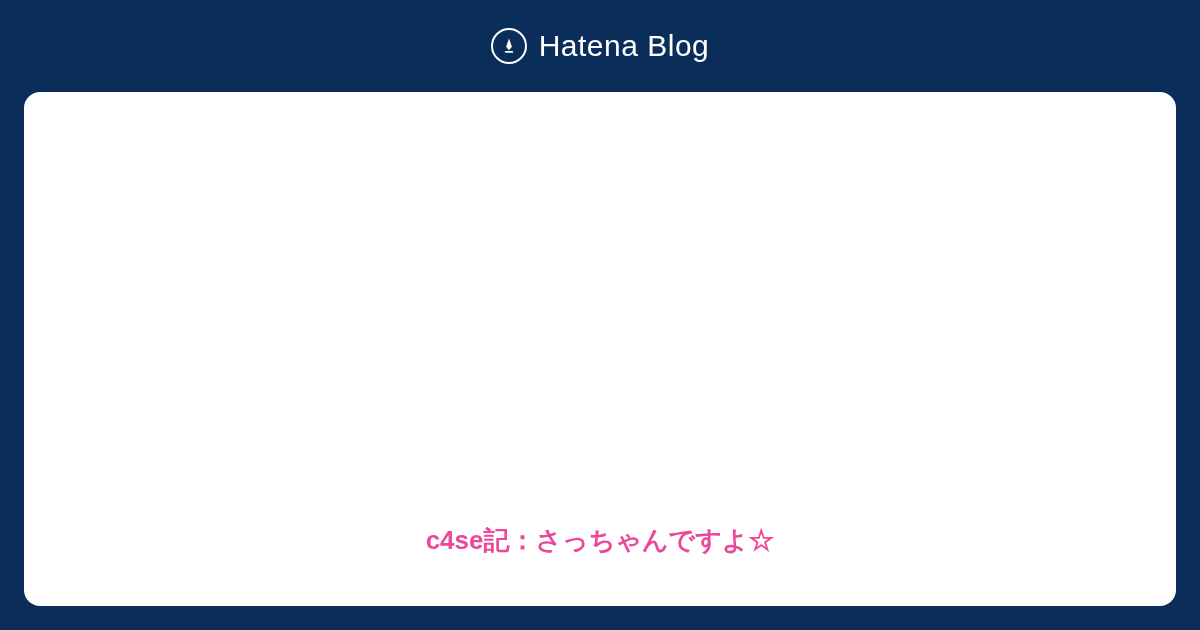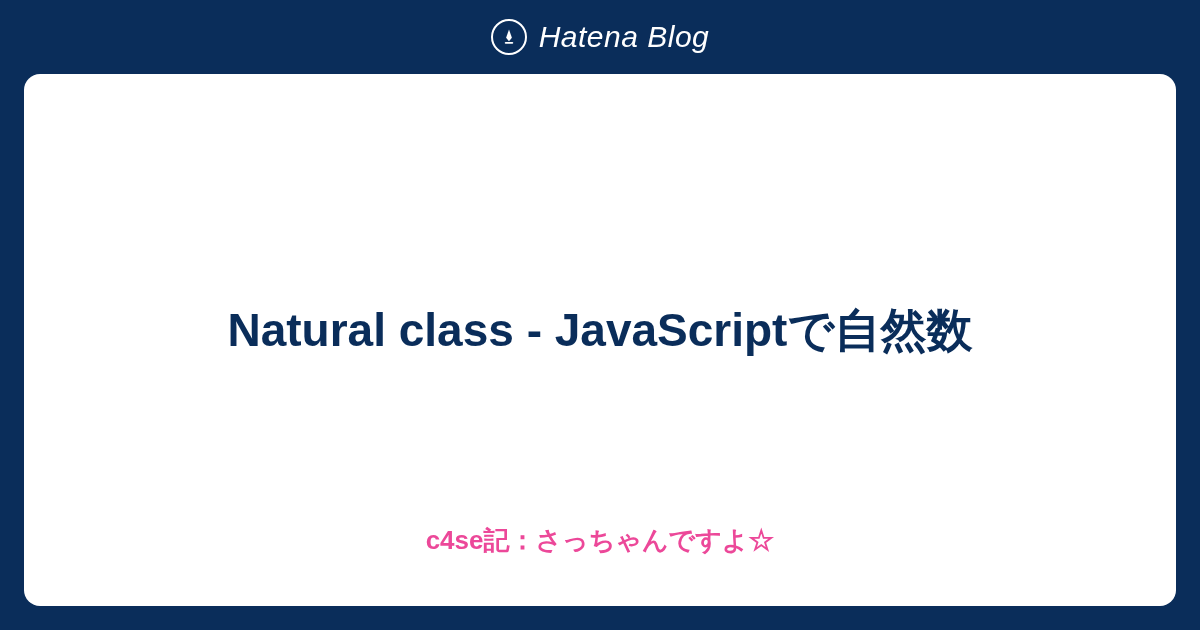--- a/index.html
+++ b/index.html
@@ -6,26 +6,25 @@
     body {
       width: 1200px;
       height: 630px;
       background: #0a2d5a;
       font-family: -apple-system, BlinkMacSystemFont, "Segoe UI", "Hiragino Sans", "Hiragino Kaku Gothic ProN", Meiryo, sans-serif;
       display: flex;
       flex-direction: column;
       overflow: hidden;
     }
     .header {
-      height: 74px;
+      height: 92px;
       display: flex;
       align-items: center;
       justify-content: center;
       gap: 12px;
-      font-style: italic;
     }
     .logo-icon {
       width: 36px;
       height: 36px;
       border: 2.5px solid #fff;
       border-radius: 50%;
       display: flex;
       align-items: center;
       justify-content: center;
       color: #fff;
@@ -73,15 +72,14 @@
   <span class="logo-icon">
     <svg viewBox="0 0 24 24" width="20" height="20" fill="none" stroke="currentColor" stroke-width="2.2" stroke-linecap="round" stroke-linejoin="round">
       <path d="M12 3 L8.5 13 L12 17 L15.5 13 Z" fill="currentColor" stroke="none"></path>
       <path d="M8 19 L16 19"></path>
     </svg>
   </span>
   <span class="logo-text">Hatena Blog</span>
 </div>
 
 <div class="card">
-  <h1 class="title">Natural class - JavaScriptで自然数</h1>
   <div class="subtitle">c4se記：さっちゃんですよ☆</div>
 </div>
 
 </body></html>

